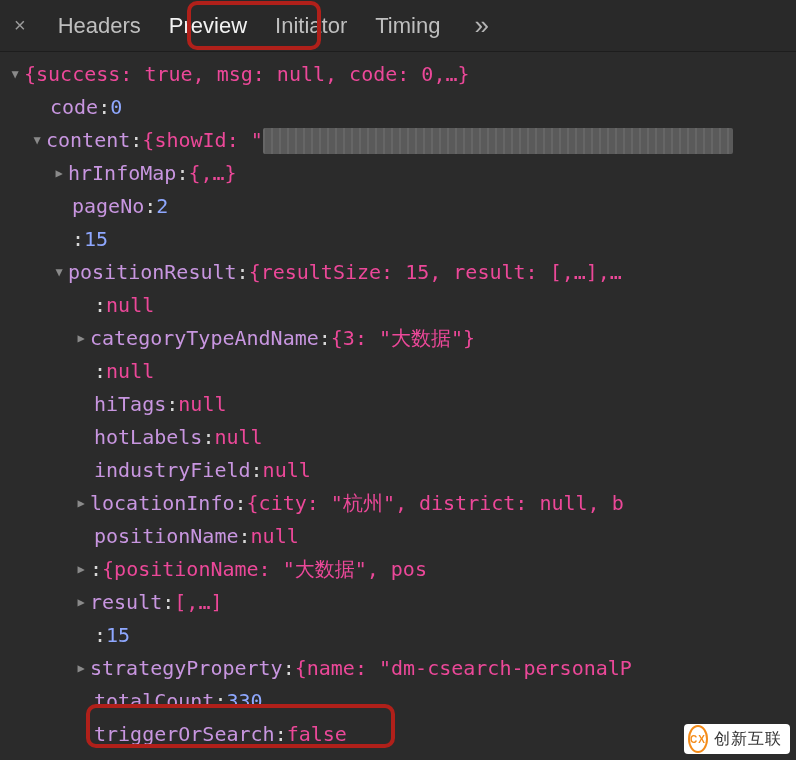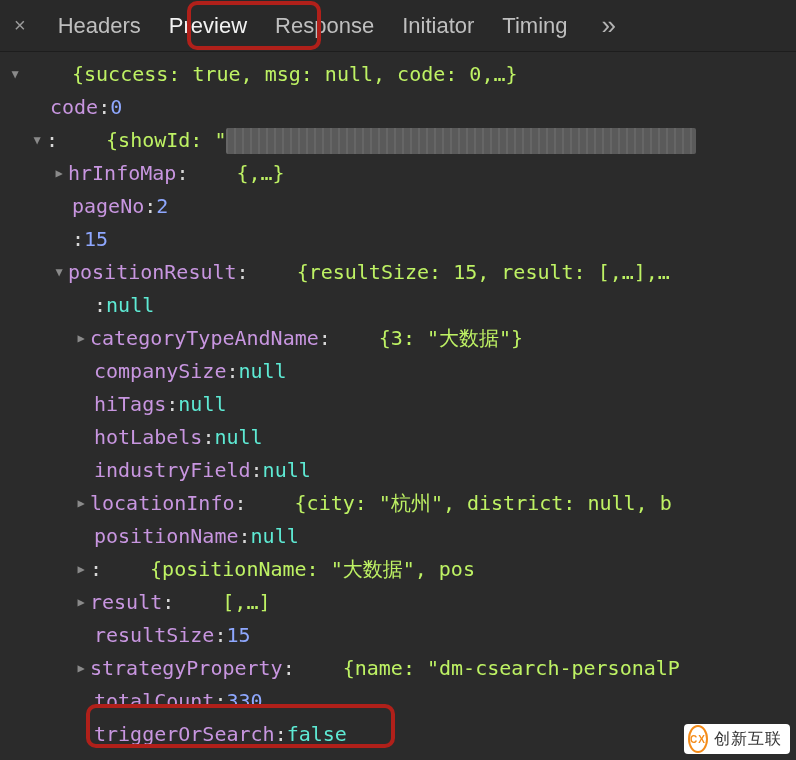--- a/index.html
+++ b/index.html
@@ -82,23 +82,23 @@
     user-select: none;
     cursor: pointer;
   }
   .ind { display: inline-block; }
   .ind1 { width: 22px; }
   .ind2 { width: 44px; }
   .ind3 { width: 66px; }
   .ind4 { width: 88px; }
   .key { color: #c896e0; }
   .punc { color: #d8d8d8; }
-  .preview { color: #bef264; margin-left: 48px; }
+  .preview { color: #ec4899; }
   .num { color: #8fa8ff; }
-  .nullv { color: #5eead4; }
+  .nullv { color: #ec4899; }
   .redacted {
     display: inline-block;
     width: 470px;
     height: 26px;
     vertical-align: -5px;
     background: repeating-linear-gradient(90deg, #666 0 2px, #5a5a5a 2px 8px);
     border-radius: 2px;
   }
   .watermark {
     position: absolute;
@@ -130,21 +130,20 @@
     font-weight: bold;
   }
 </style>
 </head>
 <body>
 
 <div class="tabbar">
   <span class="close-x">×</span>
   <span class="tab">Headers</span>
   <span class="tab tab-active">Preview</span>
-  <span class="tab">Response</span>
   <span class="tab">Initiator</span>
   <span class="tab">Timing</span>
   <span class="overflow">»</span>
 </div>
 
 <div class="hl-preview"></div>
 
 <div class="content">
 
   <div class="row">
@@ -155,20 +154,21 @@
   <div class="row">
     <span class="ind ind2"></span>
     <span class="key">code</span>
       <span class="punc">: </span>
     <span class="num">0</span>
   </div>
 
   <div class="row">
     <span class="ind ind1"></span>
     <span class="tog">▼</span>
+    <span class="key">content</span>
       <span class="punc">: </span>
     <span class="preview">{showId: "</span>
     <span class="redacted"></span>
   </div>
 
   <div class="row">
     <span class="ind ind2"></span>
     <span class="tog">▶</span>
     <span class="key">hrInfoMap</span>
       <span class="punc">: </span>
@@ -205,21 +205,20 @@
   <div class="row">
     <span class="ind ind3"></span>
     <span class="tog">▶</span>
     <span class="key">categoryTypeAndName</span>
       <span class="punc">: </span>
     <span class="preview">{3: "大数据"}</span>
   </div>
 
   <div class="row">
     <span class="ind ind4"></span>
-    <span class="key">companySize</span>
       <span class="punc">: </span>
     <span class="nullv">null</span>
   </div>
 
   <div class="row">
     <span class="ind ind4"></span>
     <span class="key">hiTags</span>
       <span class="punc">: </span>
     <span class="nullv">null</span>
   </div>
@@ -263,21 +262,20 @@
   <div class="row">
     <span class="ind ind3"></span>
     <span class="tog">▶</span>
     <span class="key">result</span>
       <span class="punc">: </span>
     <span class="preview">[,…]</span>
   </div>
 
   <div class="row">
     <span class="ind ind4"></span>
-    <span class="key">resultSize</span>
       <span class="punc">: </span>
     <span class="num">15</span>
   </div>
 
   <div class="row">
     <span class="ind ind3"></span>
     <span class="tog">▶</span>
     <span class="key">strategyProperty</span>
       <span class="punc">: </span>
     <span class="preview">{name: "dm-csearch-personalP</span>

